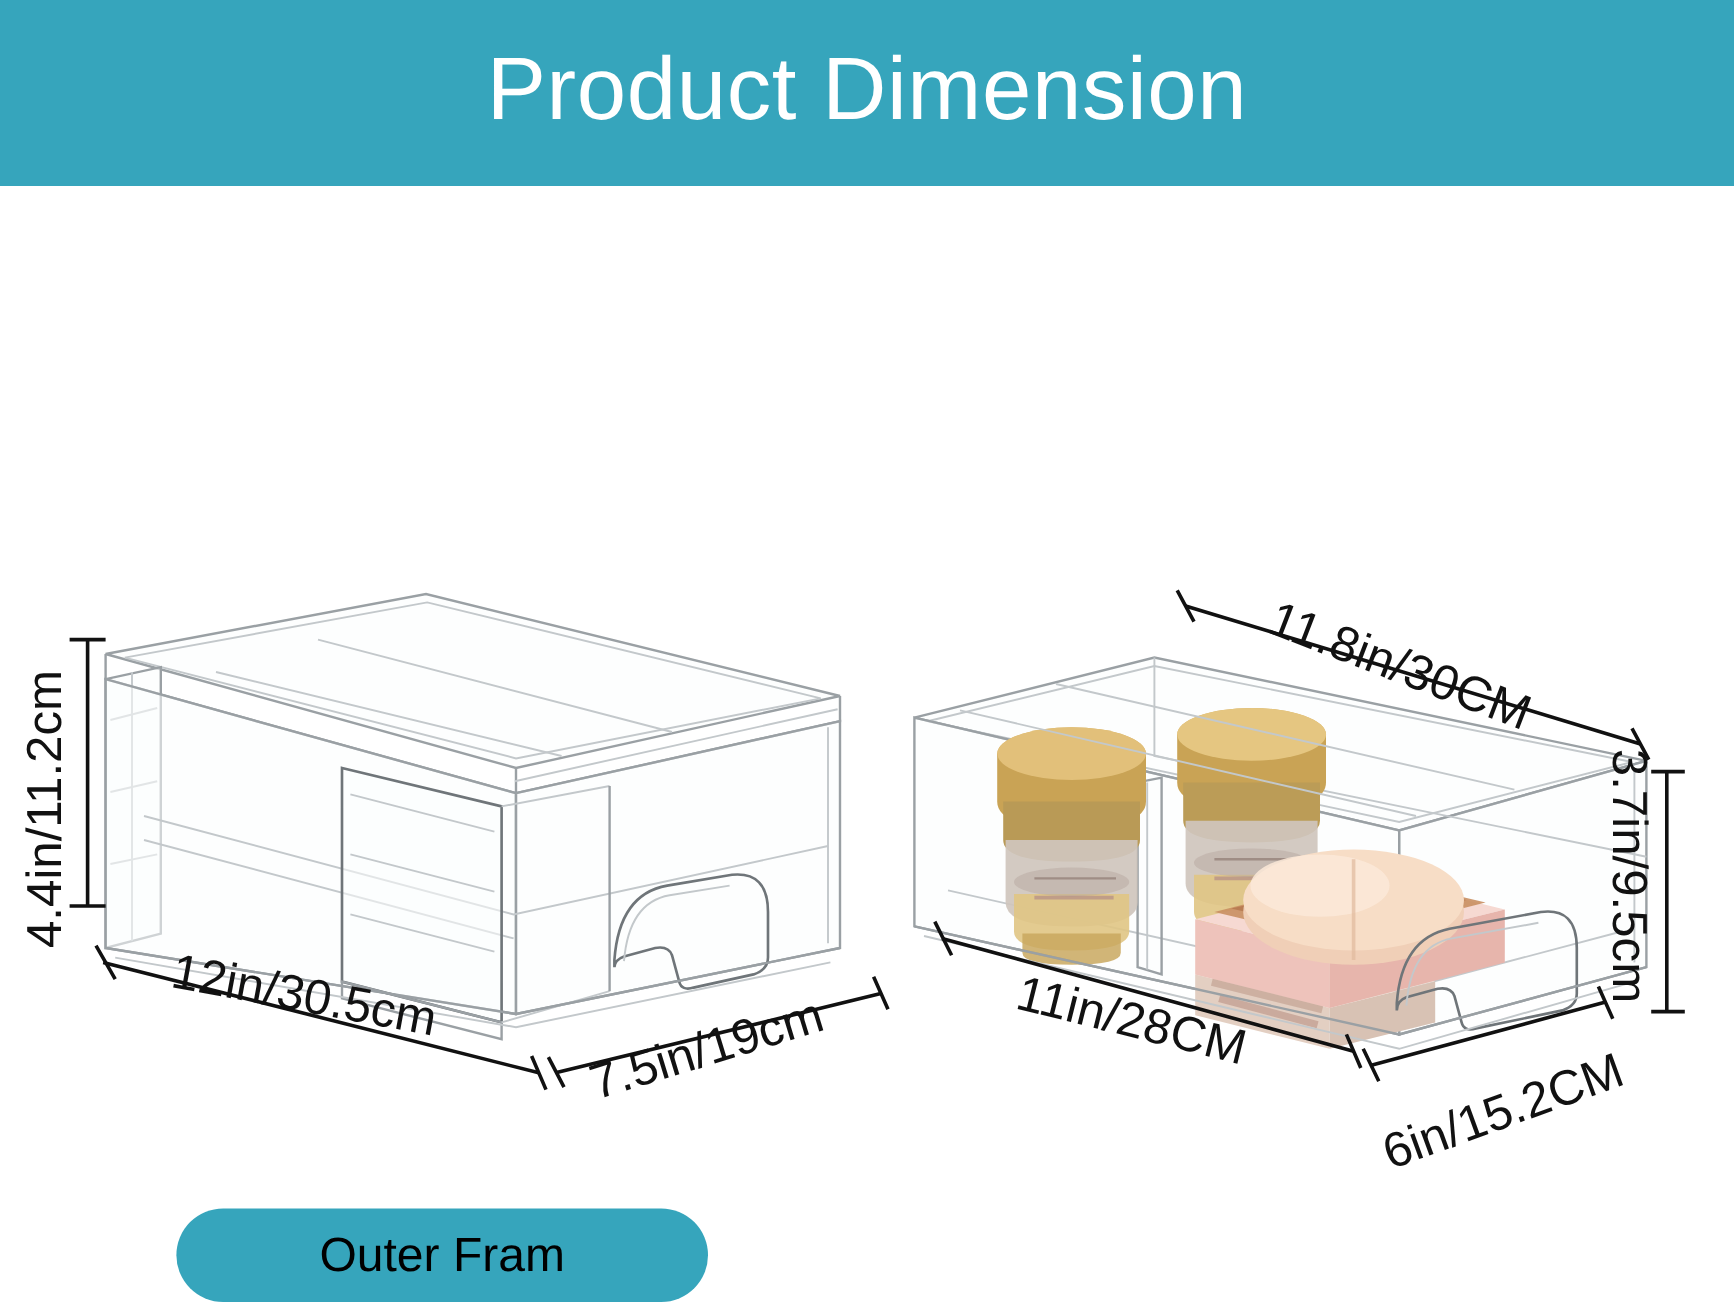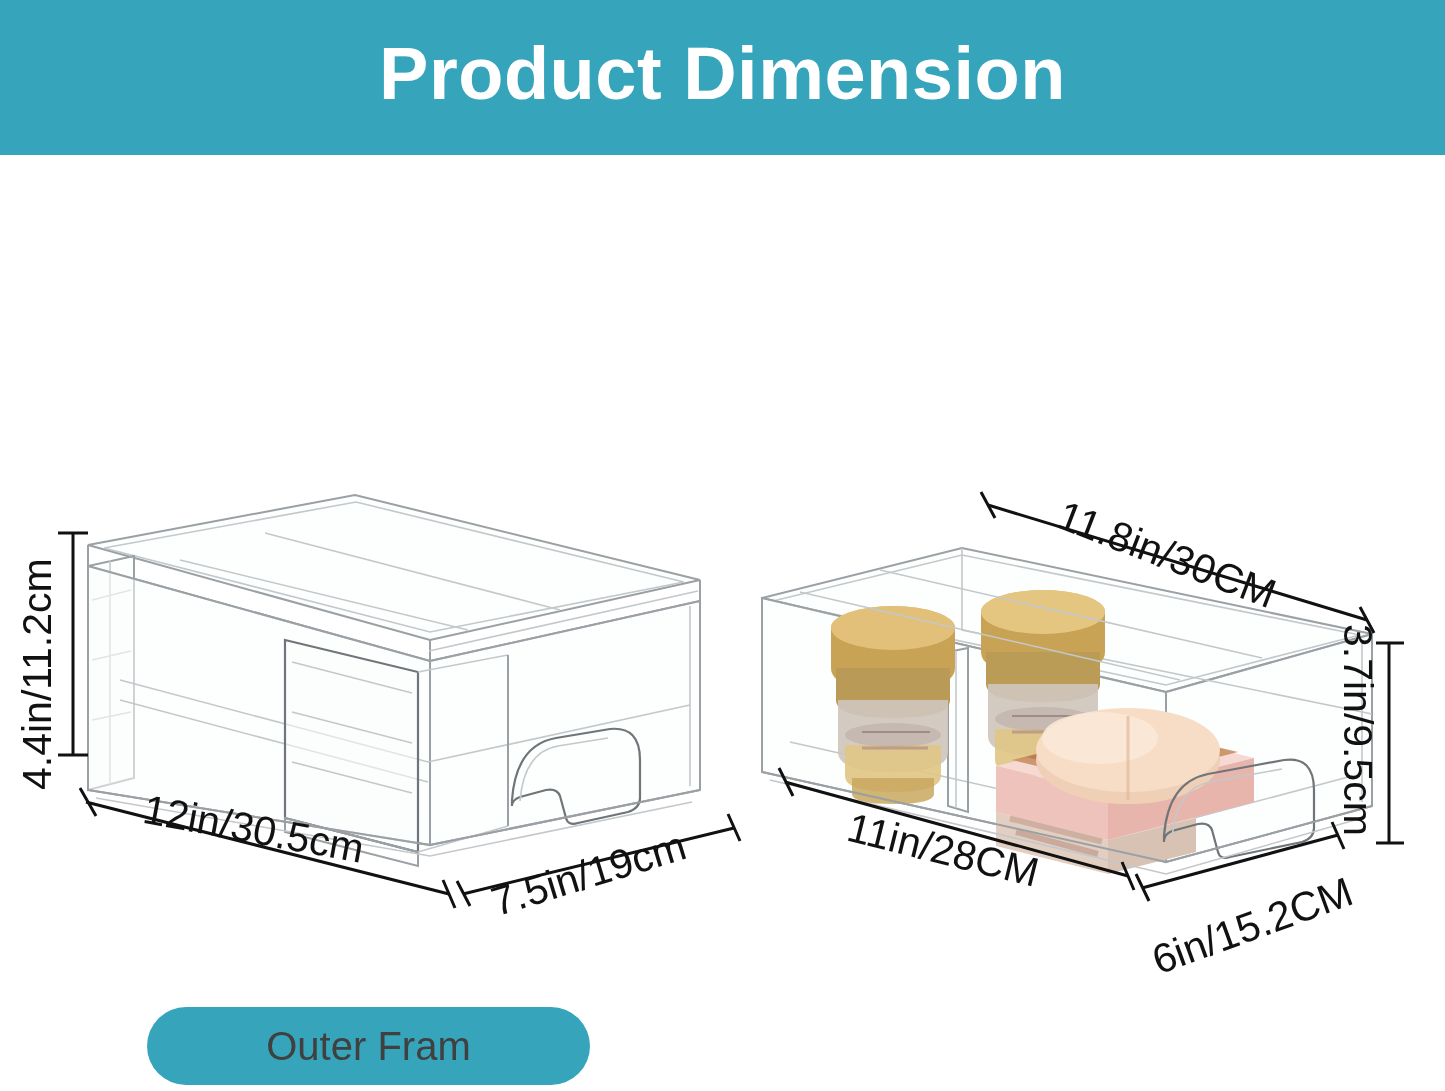--- a/index.html
+++ b/index.html
@@ -18,34 +18,34 @@
   
   #header-bar{
     position:absolute; left:0; top:0;
     width:1445px; height:155px;
     background:#36a5bc;
     display:flex; align-items:center; justify-content:center;
   }
   #header-title{
     color:#ffffff;
     font-size:74px;
-    font-weight:bold;
+    font-weight:normal;
     letter-spacing:0.5px;
     line-height:1;
     padding-bottom:8px;
     white-space:nowrap;
   }
 
   
   .pill{
     position:absolute;
     background:#36a5bc;
     border-radius:40px;
     display:flex; align-items:center; justify-content:center;
-    color:#404040;
+    color:#000000;
     font-size:40px;
     white-space:nowrap;
   }
   #pill-outer{ left:147px; top:1007px; width:443px; height:78px; }
   #pill-inner{ left:822px; top:1007px; width:483px; height:78px; }
 
   
   .dimlabel{
     position:absolute;
     color:#111111;

